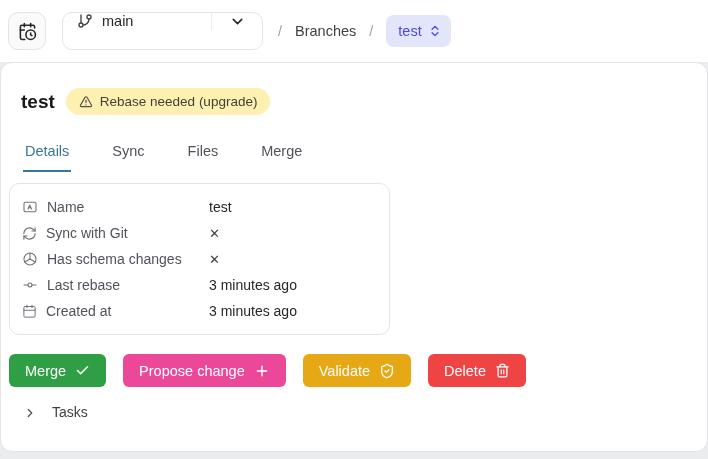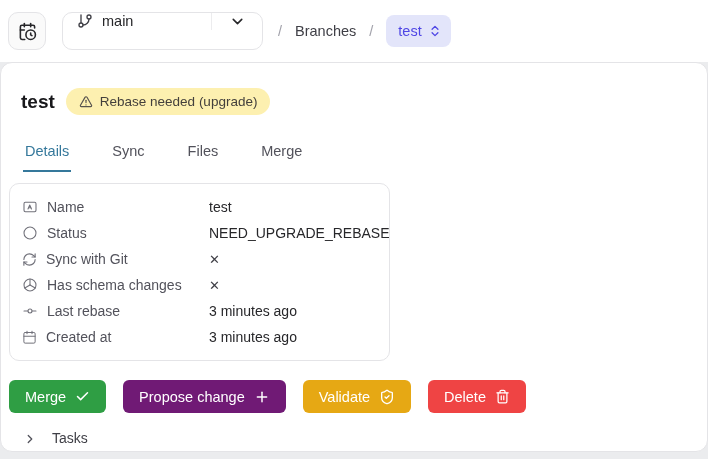--- a/index.html
+++ b/index.html
@@ -152,21 +152,21 @@
     border: none;
     border-radius: 6px;
     padding: 0 16px;
     font-size: 14.5px;
     font-weight: 500;
     color: #ffffff;
     font-family: inherit;
     cursor: pointer;
   }
   .btn-merge   { background: #2f9e44; }
-  .btn-propose { background: #701a75; }
+  .btn-propose { background: #ec4899; }
   .btn-rebase  { background: #ffffff; color: #27272a; border: 1px solid #d4d4d8; font-weight: 400; }
   .btn-validate{ background: #e6a814; }
   .btn-delete  { background: #ef4444; }
 
   
   .tasks-row {
     display: flex; align-items: flex-end; gap: 15px;
     margin: 17px 0 0 22px;
     font-size: 14px;
     color: #3f3f46;
@@ -260,31 +260,20 @@
             <rect x="3" y="5" width="18" height="14" rx="2"></rect>
               <path d="m9 15 2.6-6 2.6 6"></path>
               <path d="M10.1 13.2h3"></path>
           </svg>
         </span>
         <span>Name</span>
       </span>
       <span class="val">test</span>
     </div>
 
-    <div class="drow">
-      <span class="lab">
-        <span>
-          <svg width="16" height="16" viewBox="0 0 24 24" fill="none" stroke="currentColor" stroke-width="1.6">
-            <circle cx="12" cy="12" r="9"></circle>
-          </svg>
-        </span>
-        <span>Status</span>
-      </span>
-      <span class="val">NEED_UPGRADE_REBASE</span>
-    </div>
 
     <div class="drow">
       <span class="lab">
         <span>
           <svg width="15" height="15" viewBox="0 0 24 24" fill="none" stroke="currentColor" stroke-width="1.8" stroke-linecap="round" stroke-linejoin="round">
             <path d="M3 12a9 9 0 0 1 9-9 9.75 9.75 0 0 1 6.74 2.74L21 8"></path>
               <path d="M21 3v5h-5"></path>
             <path d="M21 12a9 9 0 0 1-9 9 9.75 9.75 0 0 1-6.74-2.74L3 16"></path>
               <path d="M8 16H3v5"></path>
           </svg>

